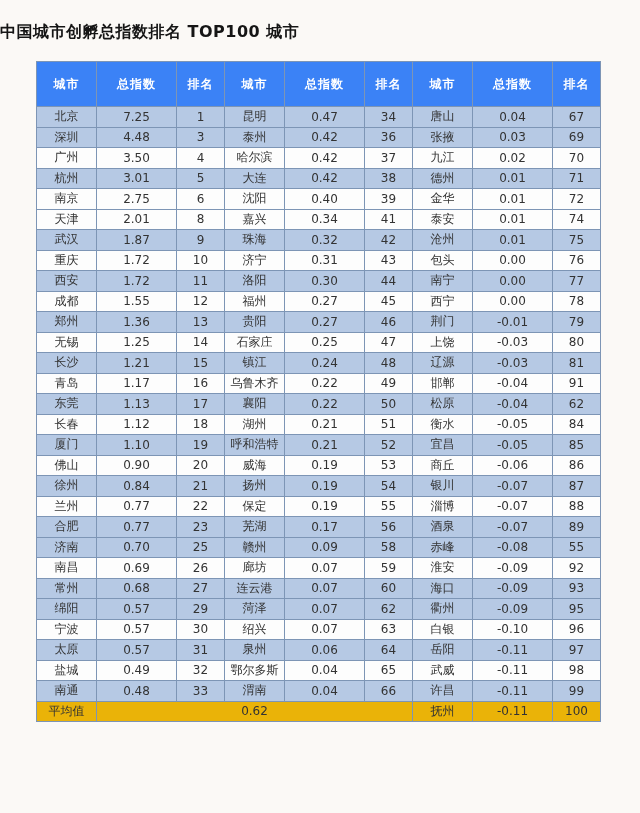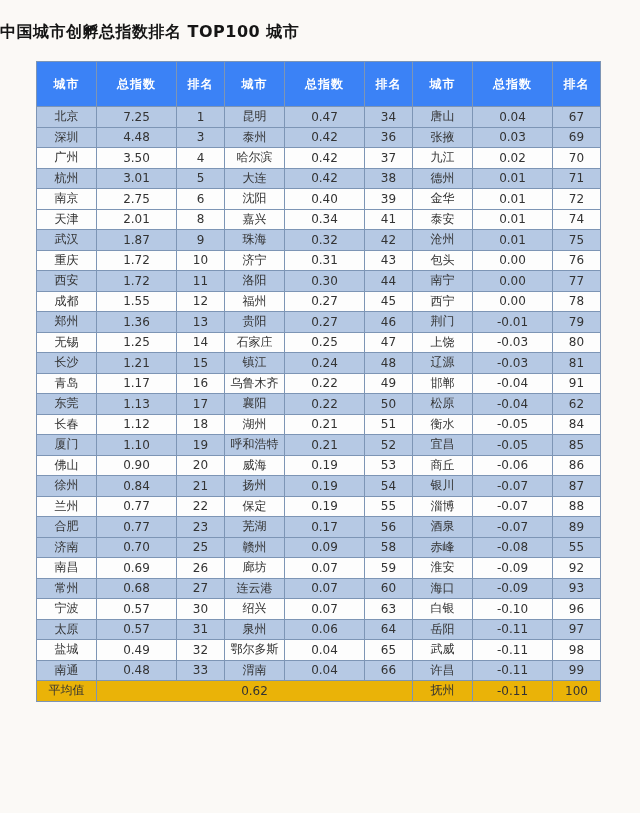--- a/index.html
+++ b/index.html
@@ -350,20 +350,31 @@
           <td>常州</td>
           <td>0.68</td>
           <td>27</td>
           <td>连云港</td>
           <td>0.07</td>
           <td>60</td>
           <td>海口</td>
           <td>-0.09</td>
           <td>93</td>
         </tr>
+        <tr class="alt">
+          <td>绵阳</td>
+          <td>0.57</td>
+          <td>29</td>
+          <td>菏泽</td>
+          <td>0.07</td>
+          <td>62</td>
+          <td>衢州</td>
+          <td>-0.09</td>
+          <td>95</td>
+        </tr>
         <tr class="plain">
           <td>宁波</td>
           <td>0.57</td>
           <td>30</td>
           <td>绍兴</td>
           <td>0.07</td>
           <td>63</td>
           <td>白银</td>
           <td>-0.10</td>
           <td>96</td>

